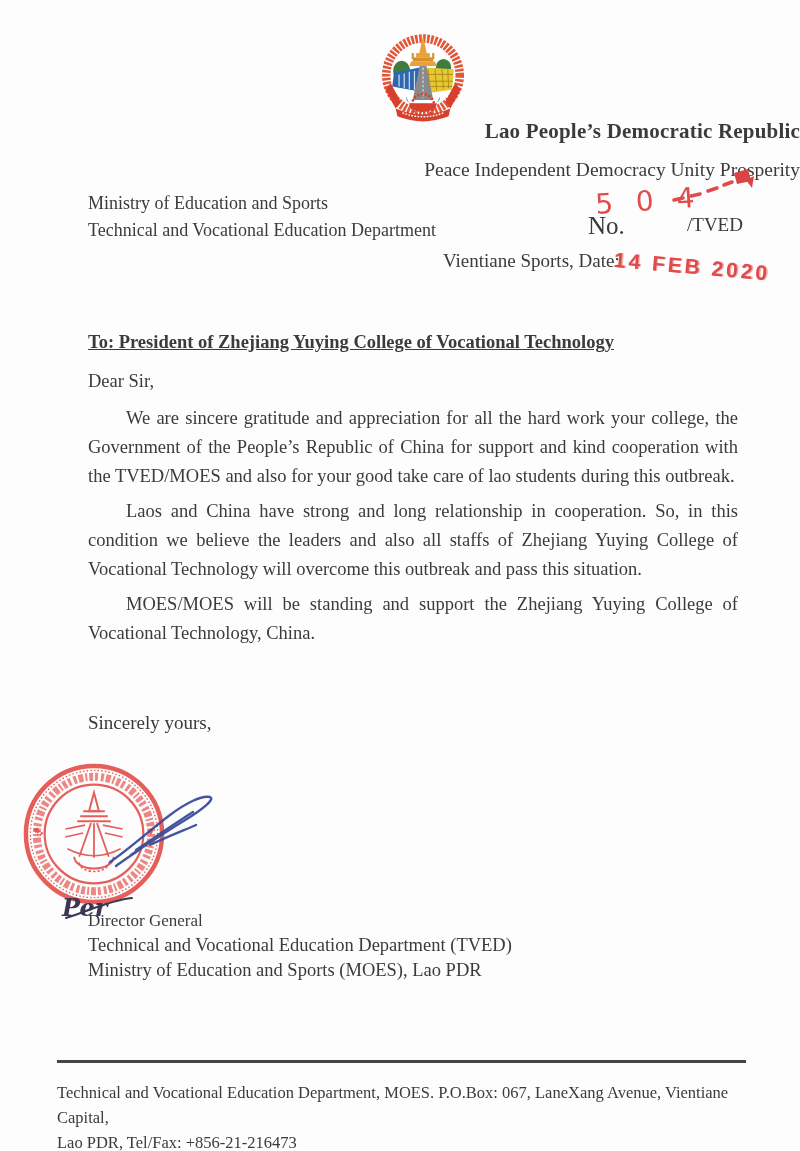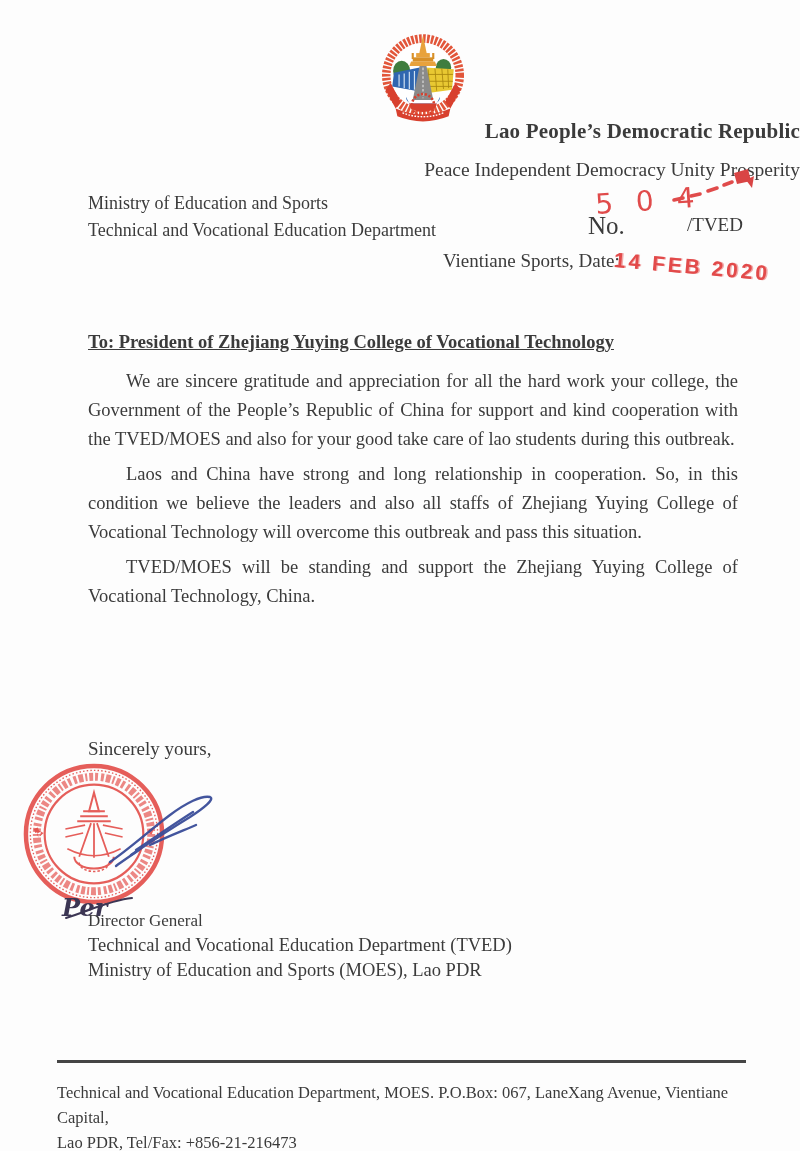--- a/index.html
+++ b/index.html
@@ -29,21 +29,21 @@
     font-family:"Liberation Sans","DejaVu Sans",sans-serif;
     font-weight:bold;font-size:21px;letter-spacing:3px;
     color:#e24a4a;transform:rotate(5deg);transform-origin:left top;
     text-shadow:1.4px 0 0 rgba(226,74,74,.45);
   }
   
   .body{left:88px;top:328px;width:650px;font-size:18.5px;line-height:29px;}
   .recipient{font-weight:bold;margin:0 0 10px 0;text-decoration:underline;}
   .salutation{margin:0 0 8px 0;}
   .body p.para{margin:6px 0;text-align:justify;text-indent:38px;}
-  .closing{left:88px;top:712px;font-size:19px;margin-top:26px;}
+  .closing{left:88px;top:712px;font-size:19px;}
   
   .seal{left:20px;top:760px;width:148px;height:148px;}
   .signature{left:98px;top:788px;width:128px;height:88px;}
   .per-mark{left:58px;top:888px;width:78px;height:40px;}
   .signer-block{left:88px;top:908px;font-size:18.5px;line-height:25px;}
   .signer-title{font-size:17px;font-weight:normal;}
   
   .footer{left:57px;top:1060px;width:689px;border-top:3px solid #454545;padding-top:17px;
           font-size:16.5px;line-height:25px;}
 </style>
@@ -111,23 +111,24 @@
     <span class="refno-suffix">/TVED</span>
   </div>
 
   <div class="abs date-row">
     <span class="date-label">Vientiane Sports, Date:</span>
     <span class="date-stamp">14 FEB 2020</span>
   </div>
 
   <div class="abs body">
     <p class="recipient">To: President of Zhejiang Yuying College of Vocational Technology</p>
+    <p class="salutation">Dear Sir,</p>
     <p class="para">We are sincere gratitude and appreciation for all the hard work your college, the Government of the People’s Republic of China for support and kind cooperation with the TVED/MOES and also for your good take care of lao students during this outbreak.</p>
     <p class="para">Laos and China have strong and long relationship in cooperation. So, in this condition we believe the leaders and also all staffs of Zhejiang Yuying College of Vocational Technology will overcome this outbreak and pass this situation.</p>
-    <p class="para">TVED/MOES will be standing and support the Zhejiang Yuying College of Vocational Technology, China.</p>
+    <p class="para">MOES/MOES will be standing and support the Zhejiang Yuying College of Vocational Technology, China.</p>
   </div>
 
   <div class="abs closing">Sincerely yours,</div>
 
   <svg class="abs seal" viewBox="0 0 150 150" aria-hidden="true">
     <g stroke="#e4514d" fill="none" opacity="0.92">
       <circle cx="75" cy="75" r="69" stroke-width="4.5"></circle>
       <circle cx="75" cy="75" r="64.5" stroke-width="1.4" stroke-dasharray="1.5 2.2"></circle>
       <circle cx="75" cy="75" r="50" stroke-width="2.2"></circle>
 

